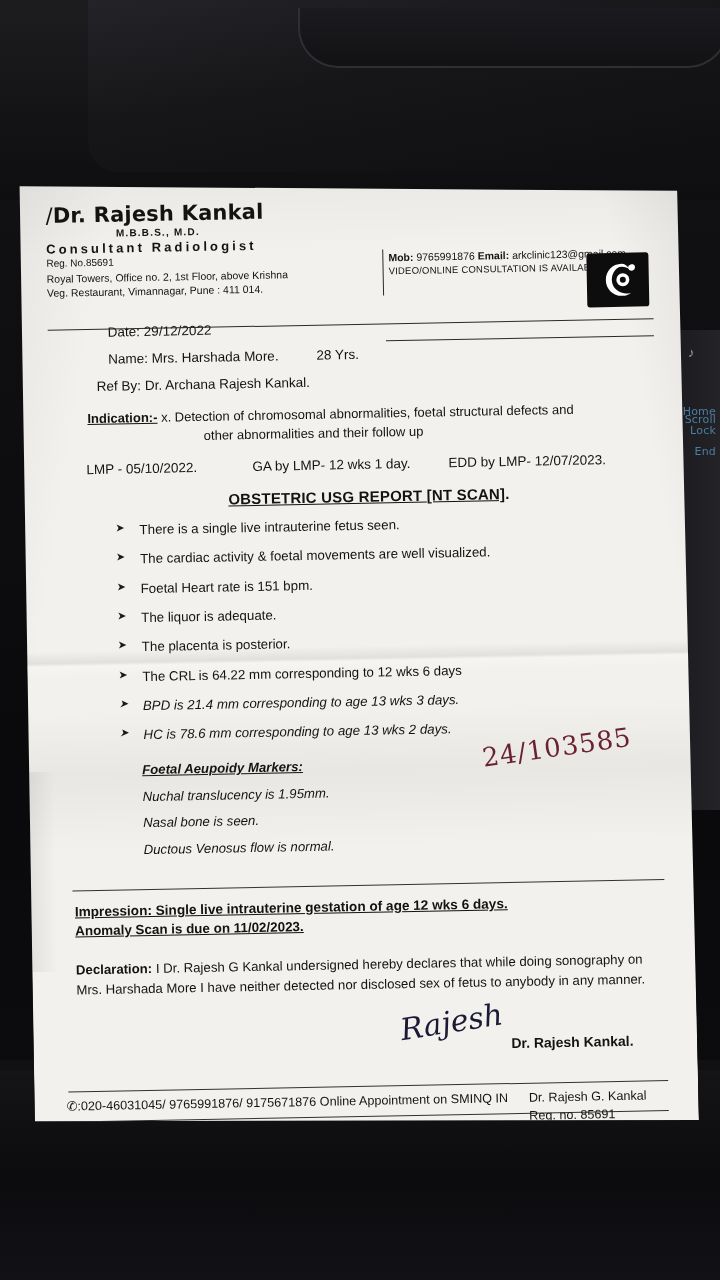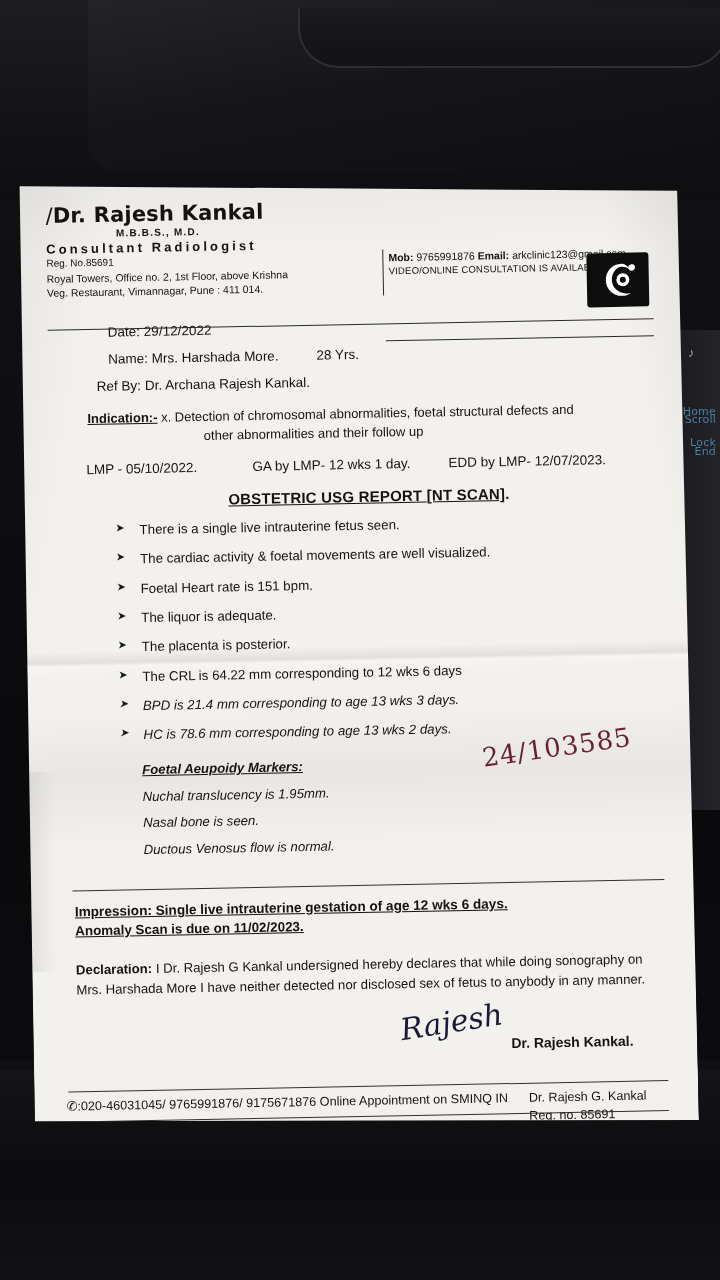--- a/index.html
+++ b/index.html
@@ -230,21 +230,21 @@
 
   <div class="desk-top"></div>
   <div class="laptop-lid">
     <div class="lid-inner"></div>
   </div>
   <div class="keyboard-right"></div>
 
   <div class="speaker-dot">♪</div>
   <div class="side-label" style="top:405px">Home</div>
   <div class="side-label" style="top:413px">Scroll</div>
-  <div class="side-label" style="top:436px">Lock</div>
+  <div class="side-label" style="top:424px">Lock</div>
   <div class="side-label" style="top:445px">End</div>
 
   <div class="desk-bottom"></div>
   <div class="desk-sheen"></div>
 
   <div id="paper">
 
     <div class="paper-fold"></div>
     <div class="paper-curl"></div>
 

